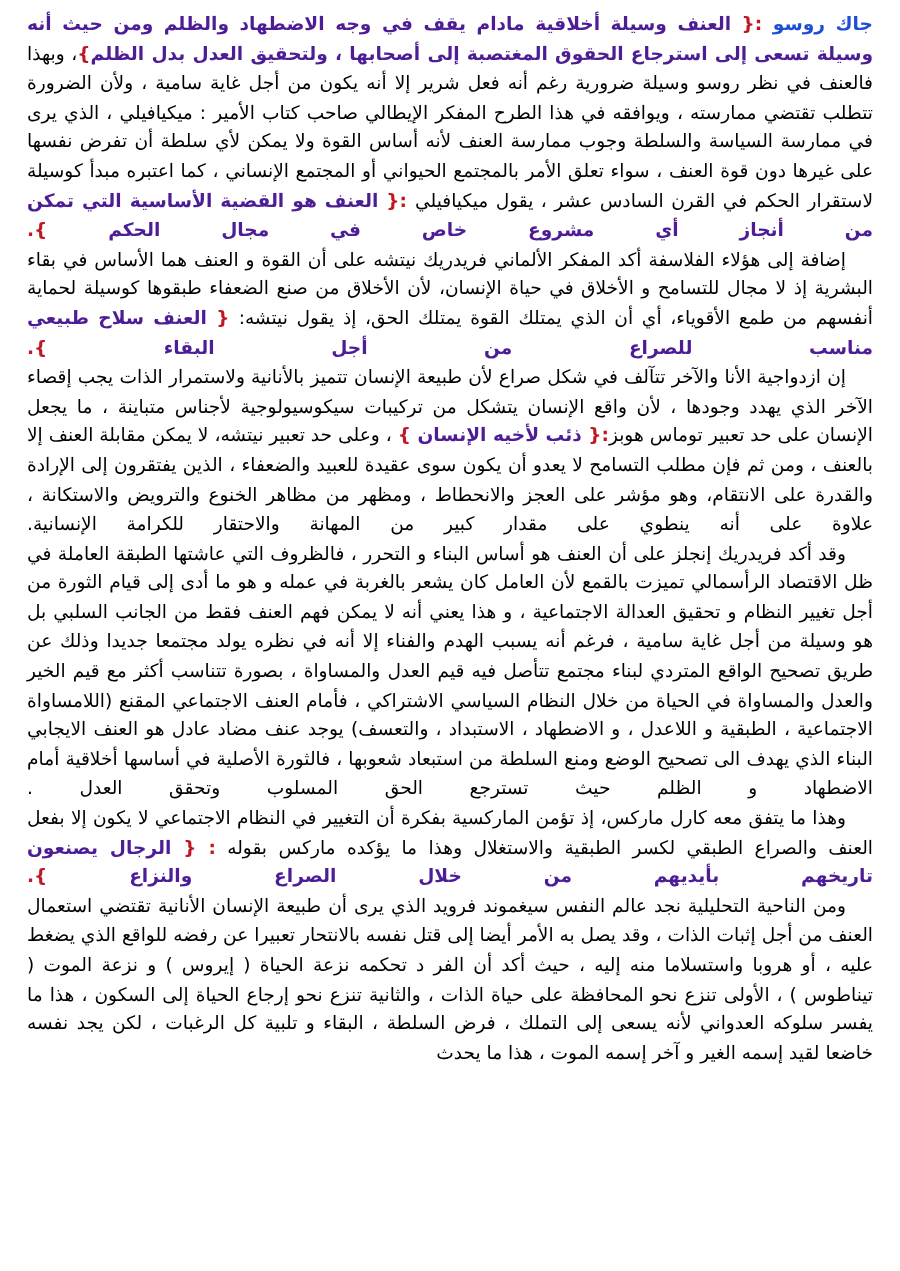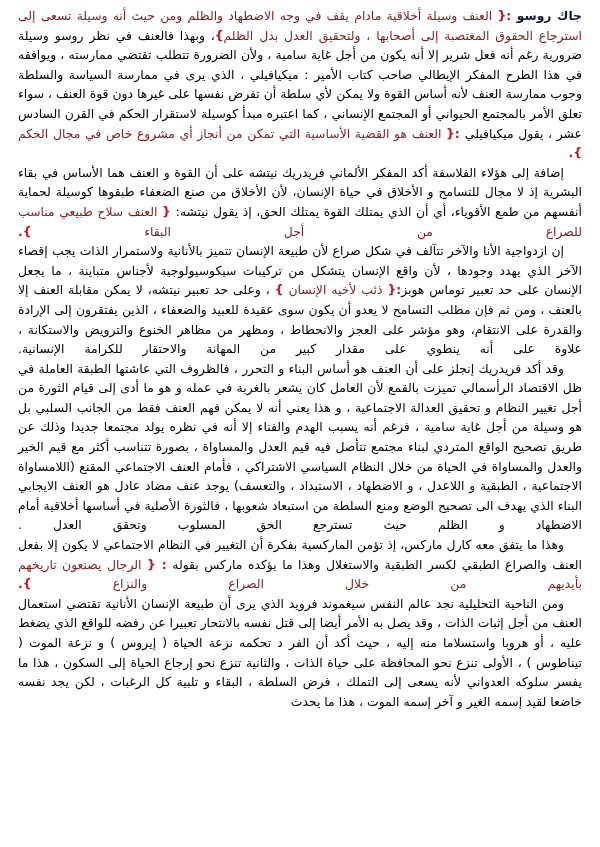--- a/index.html
+++ b/index.html
@@ -36,30 +36,30 @@
   .para.indent {
     text-indent: 18px;
   }
   .para.last-left {
     text-align-last: right;
   }
   b, .bold {
     font-weight: normal;
   }
   .quote {
-    color: #7f1d1d;
-    font-weight: normal;
+    color: #4c1d95;
+    font-weight: bold;
   }
   .brace {
     color: #c01823;
     font-weight: bold;
   }
   .name {
     font-weight: bold;
-    color: #0f172a;
+    color: #1d4ed8;
   }
   .para + .para {
     margin-top: 0px;
   }
 </style>
 </head>
 <body>
 
 <div class="page">
   <div id="content">

